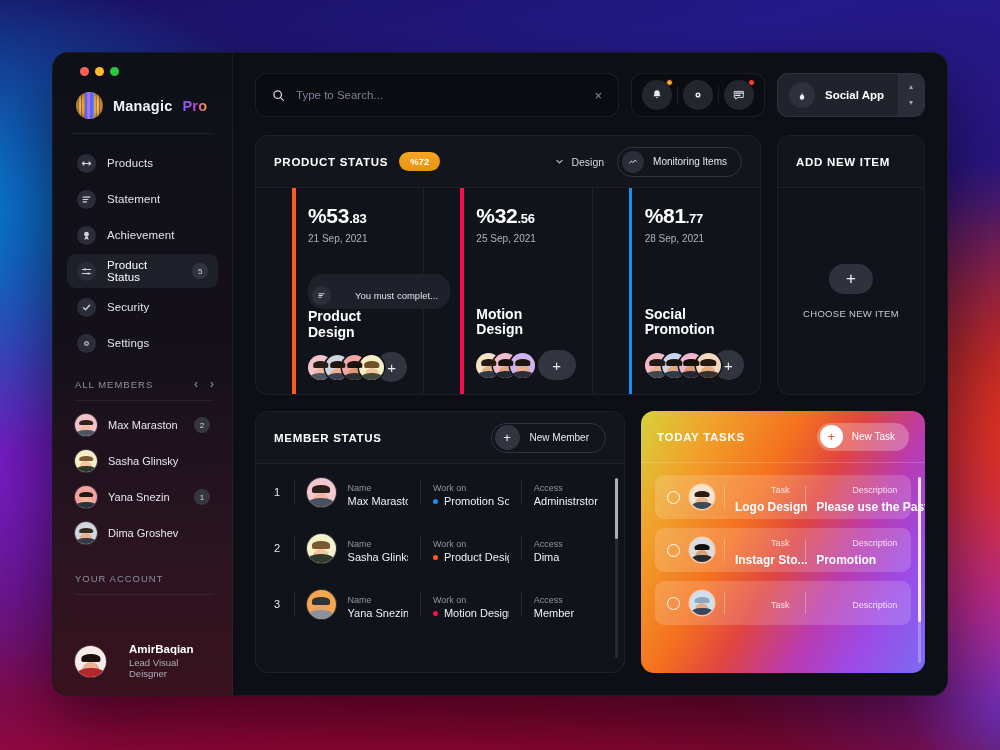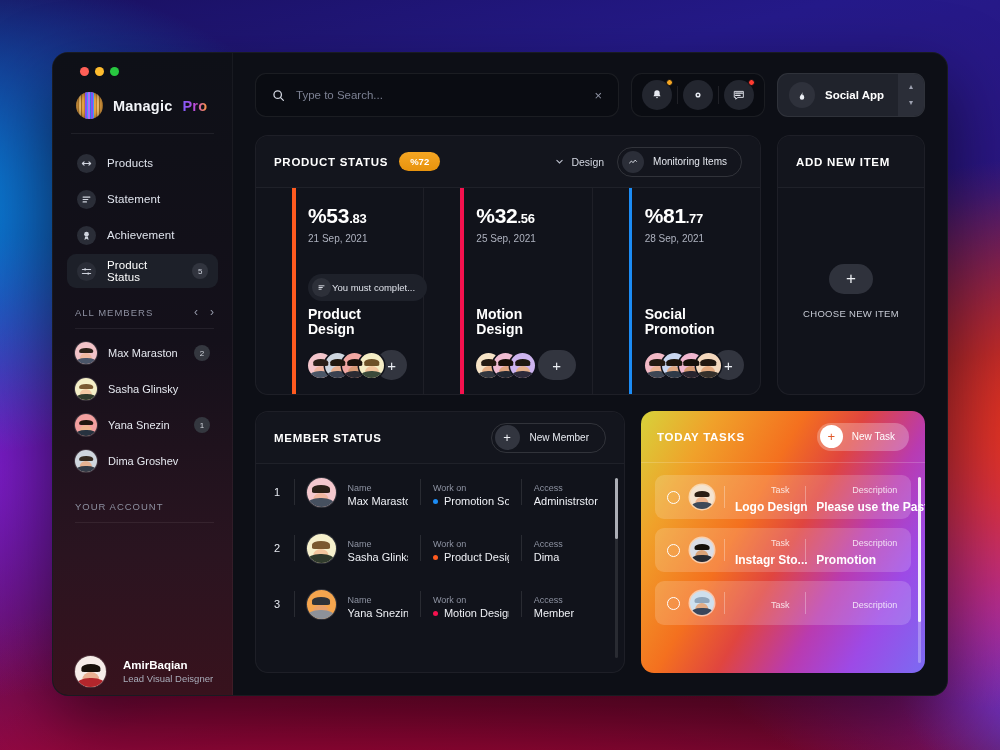--- a/index.html
+++ b/index.html
@@ -105,22 +105,22 @@
   }
   .av.s22 { width: 22px; height: 22px; }
   .member-name { font-size: 11px; color: #e4e7ee; }
   .member-badge {
     margin-left: auto; width: 16px; height: 16px; border-radius: 50%;
     background: #34373f; color: #d3d6de; font-size: 8px;
     display: flex; align-items: center; justify-content: center;
   }
 
   .acct {
-    position: absolute; left: 14px; right: 14px; bottom: 8px;
-    display: flex; align-items: center; gap: 17px; padding-left: 8px;
+    position: absolute; left: 14px; right: 14px; bottom: 16px;
+    display: flex; align-items: center; gap: 23px; padding-left: 8px;
   }
   .acct .av { width: 31px; height: 31px; }
   .acct-name { font-size: 11.5px; font-weight: 700; color: #fff; }
   .acct-role { font-size: 9.5px; color: #a9adba; margin-top: 2px; }
 
   
   .main { flex: 1; padding: 20px 22px 0 22px; display: flex; flex-direction: column; min-width: 0; }
 
   
   .topbar { display: flex; gap: 12px; align-items: center; height: 44px; flex-shrink: 0; }
@@ -215,22 +215,22 @@
     position: relative; display: flex; flex-direction: column;
     border-right: 1px solid rgba(255,255,255,0.055);
     margin-left: 36px;
   }
   .ps-col:last-child { border-right: none; }
   .ps-bar { position: absolute; left: 0; top: 0; bottom: 0; width: 3.5px; }
   .ps-pct { font-size: 21px; font-weight: 700; color: #fff; letter-spacing: -.3px; }
   .ps-pct .dec { font-size: 13px; font-weight: 700; }
   .ps-date { font-size: 10px; color: #aeb2bf; margin-top: 5px; }
   .ps-note {
-    display: inline-flex; align-items: center; gap: 1px; align-self: flex-start;
-    background: #1e212a; border-radius: 15px; padding: 4px 12px 4px 4px; margin-top: 30px;
+    display: inline-flex; align-items: center; gap: 24px; align-self: flex-start;
+    background: #1e212a; border-radius: 15px; padding: 12px 12px 4px 4px; margin-top: 30px;
   }
   .ps-note-ico {
     width: 19px; height: 19px; border-radius: 50%; background: #2d3039;
     display: flex; align-items: center; justify-content: center; color: #dcdfe7;
   }
   .ps-note-ico svg { width: 9px; height: 9px; }
   .ps-note-txt { font-size: 9.5px; color: #dfe2ea; white-space: nowrap; }
   .ps-name {
     font-size: 14px; font-weight: 700; color: #fff; line-height: 1.12;
     margin-top: auto; margin-bottom: 12px;
@@ -417,20 +417,36 @@
       <div class="nav-item active">
         <span class="nav-ico">
           <svg viewBox="0 0 16 16" fill="none" stroke="currentColor" stroke-width="1.6" stroke-linecap="round">
             <path d="M2 5h12M2 11h12"></path>
               <circle cx="6" cy="5" r="1.6" fill="currentColor" stroke="none"></circle>
             <circle cx="10.5" cy="11" r="1.6" fill="currentColor" stroke="none"></circle>
           </svg>
         </span>
         <span class="nav-label">Product Status</span>
         <span class="nav-badge">5</span>
+      </div>
+      <div class="nav-item">
+        <span class="nav-ico">
+          <svg viewBox="0 0 16 16" fill="none" stroke="currentColor" stroke-width="2" stroke-linecap="round" stroke-linejoin="round">
+            <path d="M3.5 8.2l3 3 6-6.4"></path>
+          </svg>
+        </span>
+        <span class="nav-label">Security</span>
+      </div>
+      <div class="nav-item">
+        <span class="nav-ico">
+          <svg viewBox="0 0 16 16" fill="none" stroke="currentColor" stroke-width="1.7">
+            <circle cx="8" cy="8" r="2.6"></circle>
+          </svg>
+        </span>
+        <span class="nav-label">Settings</span>
       </div>
     </nav>
 
     <div class="sec-head">
       <span class="sec-title">ALL MEMBERS</span>
       <span class="sec-arrows">
         <span class="arw">‹</span>
         <span class="arw">›</span>
       </span>
     </div>

